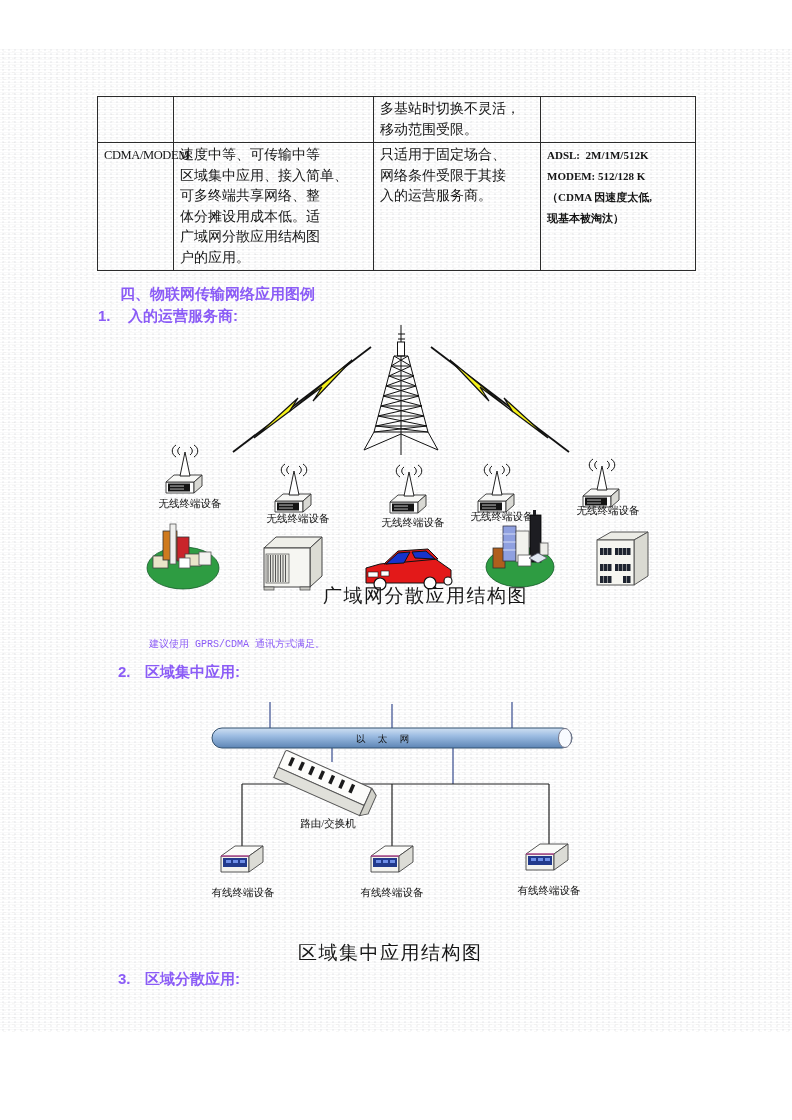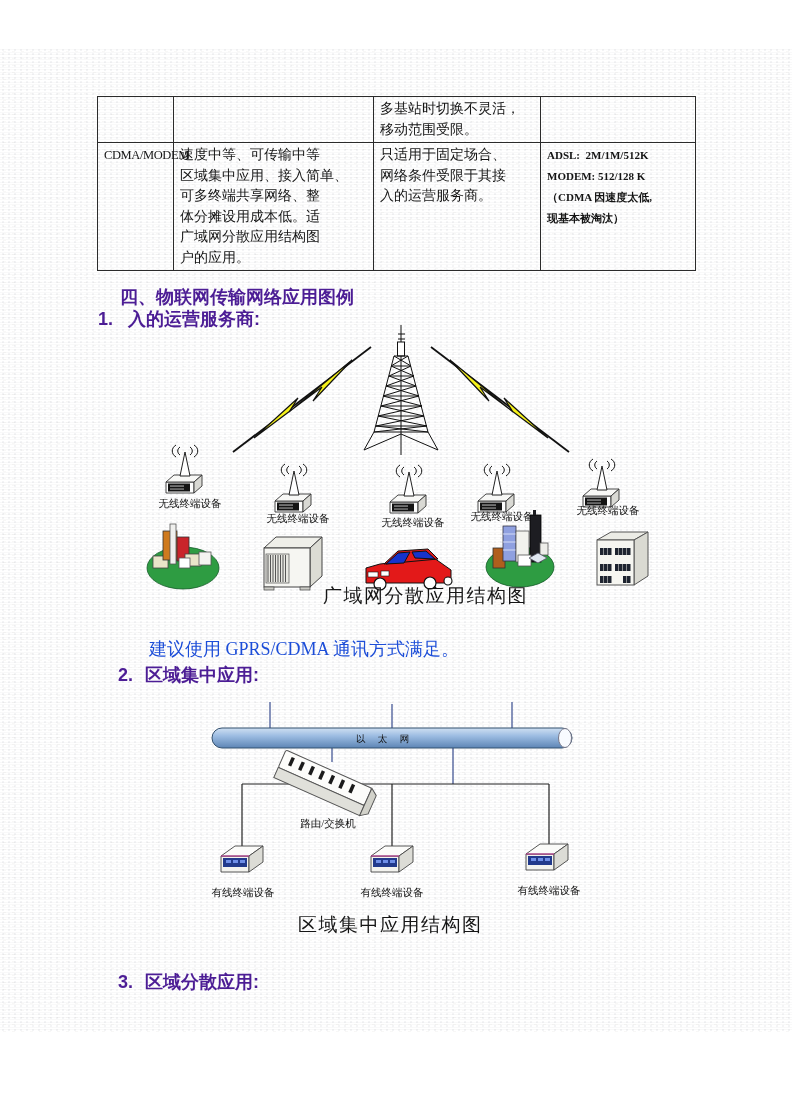--- a/index.html
+++ b/index.html
@@ -11,32 +11,32 @@
       radial-gradient(rgba(120,110,90,.05) 1px, transparent 1.2px),
       repeating-linear-gradient(0deg, rgba(60,60,70,.03) 0 1px, transparent 1px 3px);
     background-size:6px 4px, 9px 7px, 100% 5px;}
   .doc-table{position:absolute;left:97px;top:96px;width:598px;border-collapse:collapse;
              table-layout:fixed;font-size:14px;line-height:20.5px;color:#141414;}
   .doc-table td{border:1px solid #2b2b2b;vertical-align:top;padding:2px 6px;margin-top:32px;}
   .cellline{white-space:pre;}
   .c1{font-size:12.5px;letter-spacing:-0.4px;}
   .c4line{white-space:pre;font-size:11px;line-height:21px;font-weight:bold;}
   .heading{position:absolute;font-family:"Liberation Sans","DejaVu Sans",sans-serif;
-           font-weight:bold;font-size:18px;color:#4c1d95;white-space:pre;}
+           font-weight:bold;font-size:15px;color:#8b5cf6;white-space:pre;}
   .h-num{display:inline-block;}
   .w1{width:30px;}
   .w2{width:27px;}
   #h4{left:120px;top:285px;}
   #i1{left:98px;top:307px;}
   #i2{left:118px;top:663px;}
   #i3{left:118px;top:970px;}
   .caption{position:absolute;font-size:19px;letter-spacing:1.5px;color:#151515;}
   #cap1{left:323px;top:583px;}
-  #cap2{left:298px;top:912px;text-align:right;}
-  .advice{position:absolute;font-size:18px;color:#1d4ed8;white-space:pre;}
+  #cap2{left:298px;top:940px;text-align:right;}
+  .advice{position:absolute;font-size:10px;color:#8b5cf6;white-space:pre;font-family:Liberation Mono, monospace;}
   #adv1{left:149px;top:637px;}
   #adv2{left:150px;top:948px;}
   #svg1{position:absolute;left:140px;top:322px;}
   #svg2{position:absolute;left:180px;top:700px;}
   svg text{font-family:"Liberation Serif","DejaVu Serif",serif;fill:#111;}
 </style>
 </head>
 <body>
 
 <div class="page">

